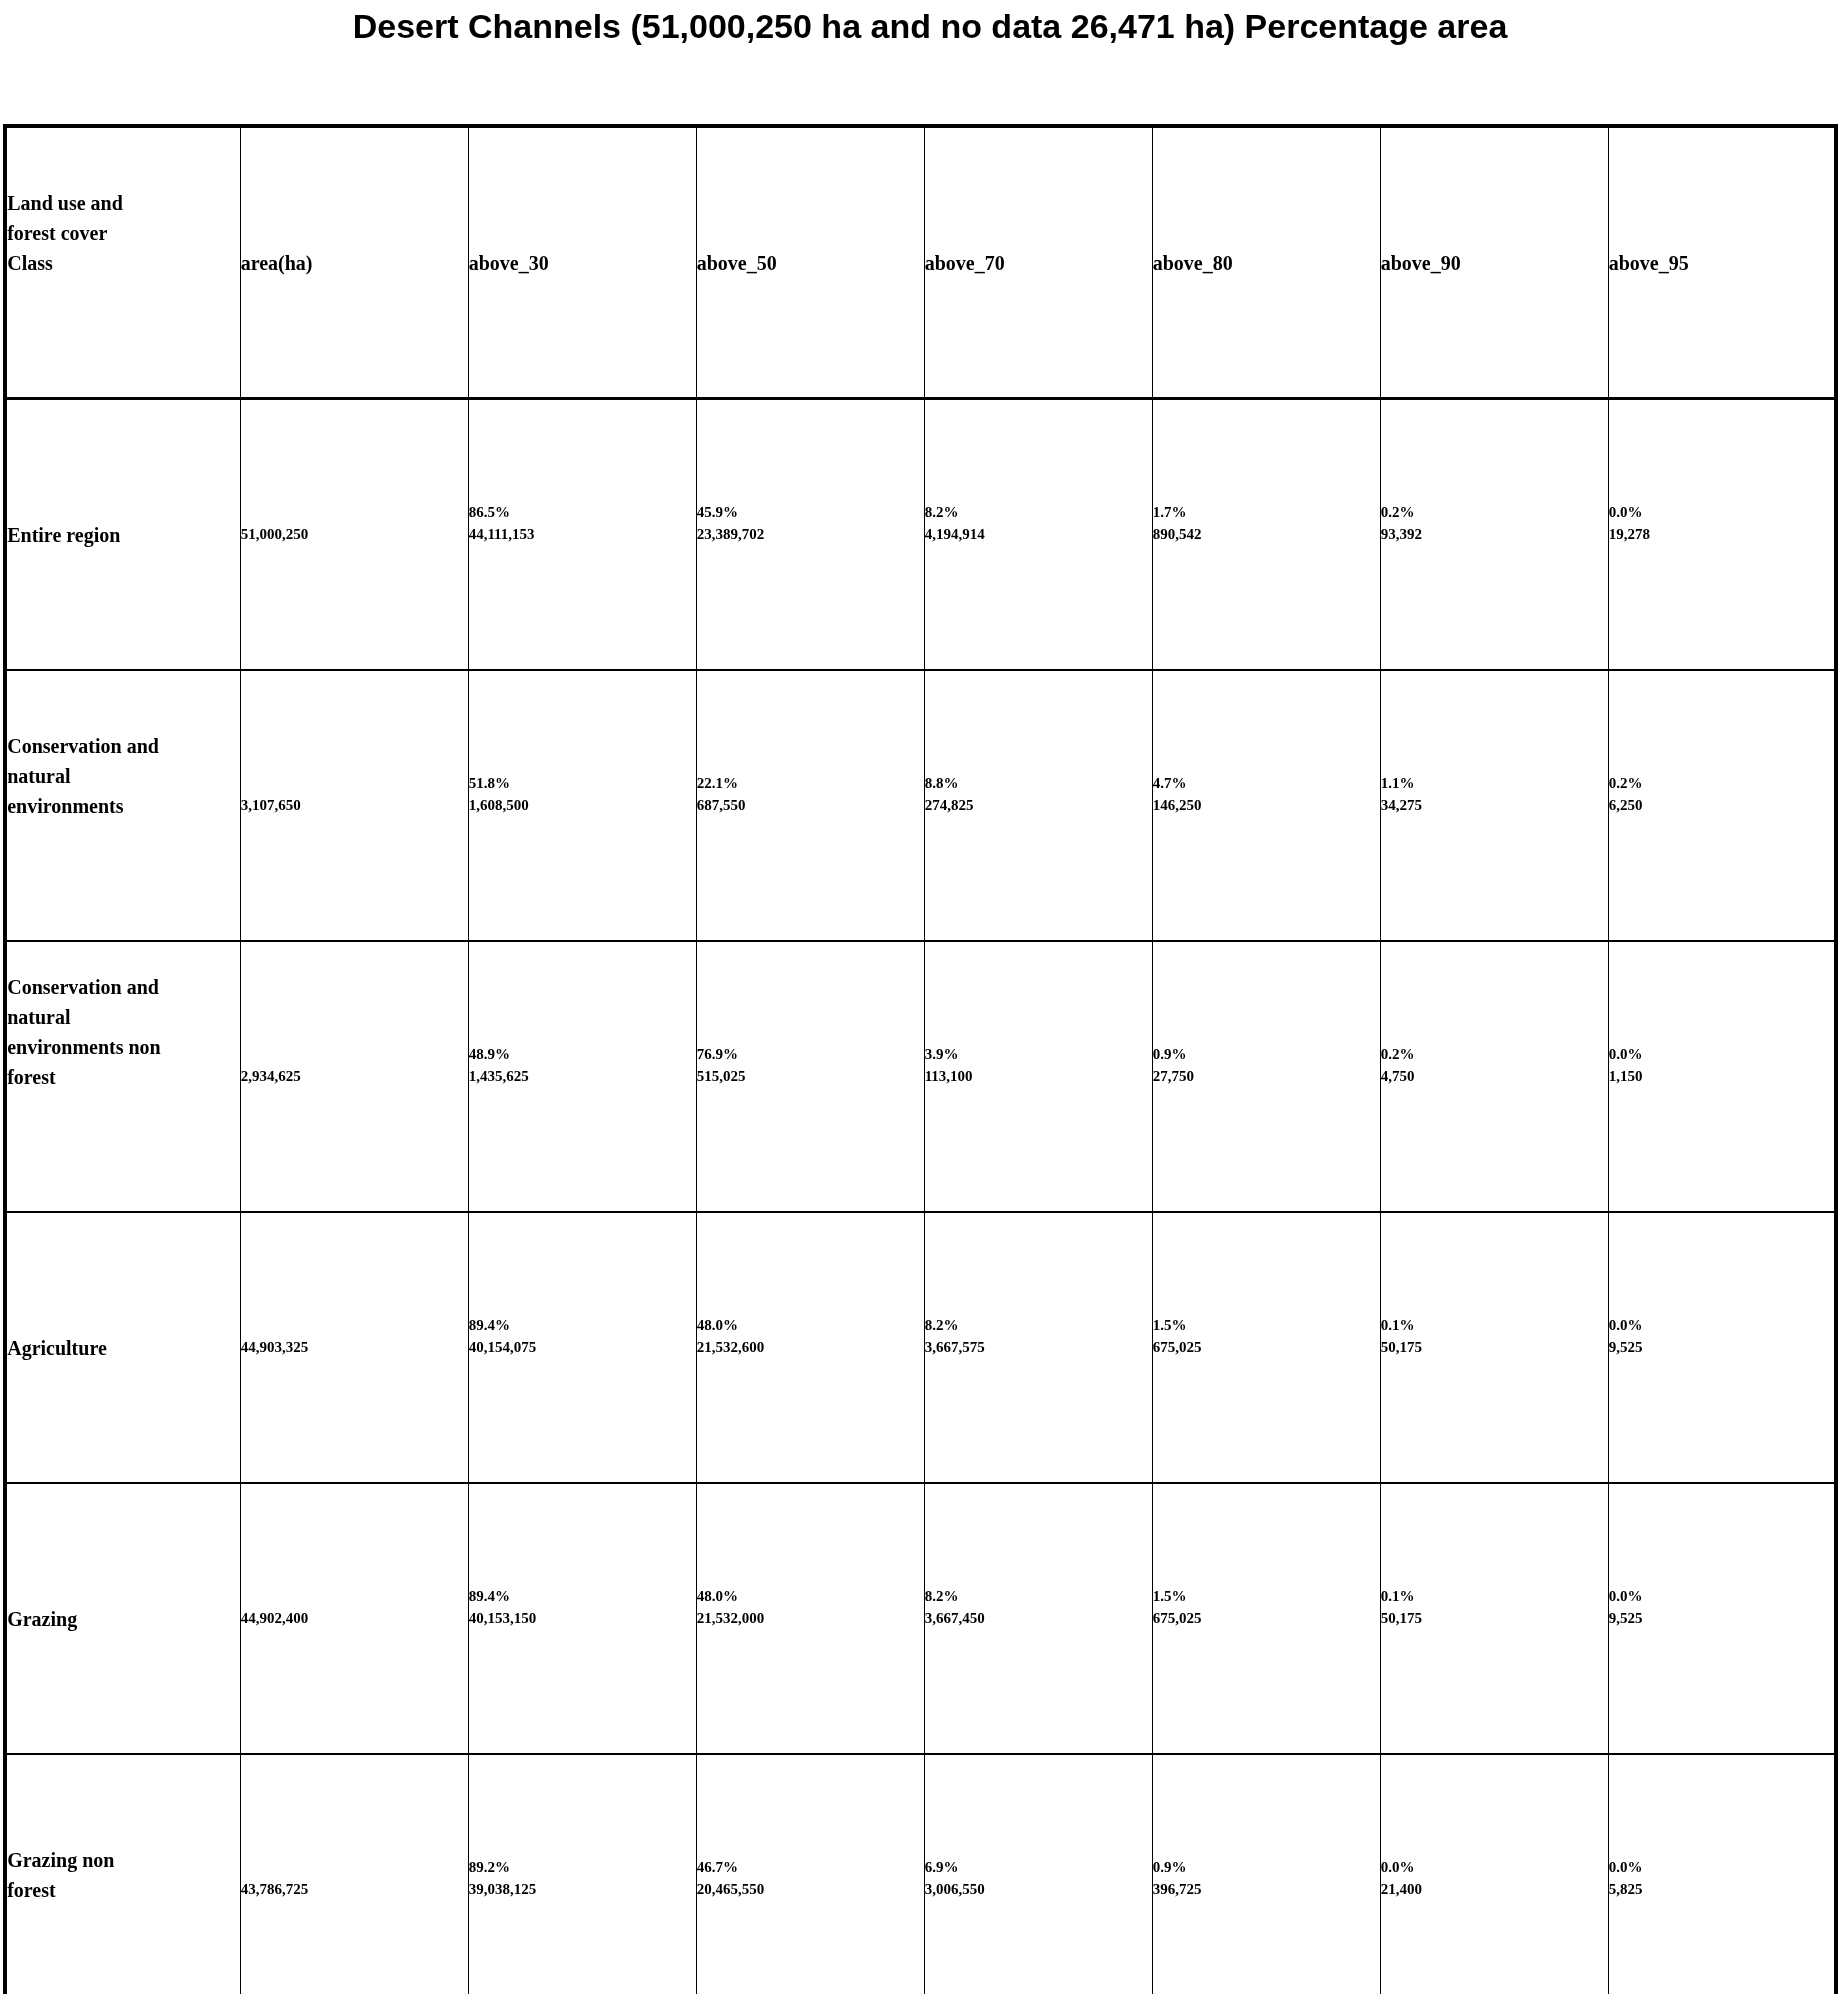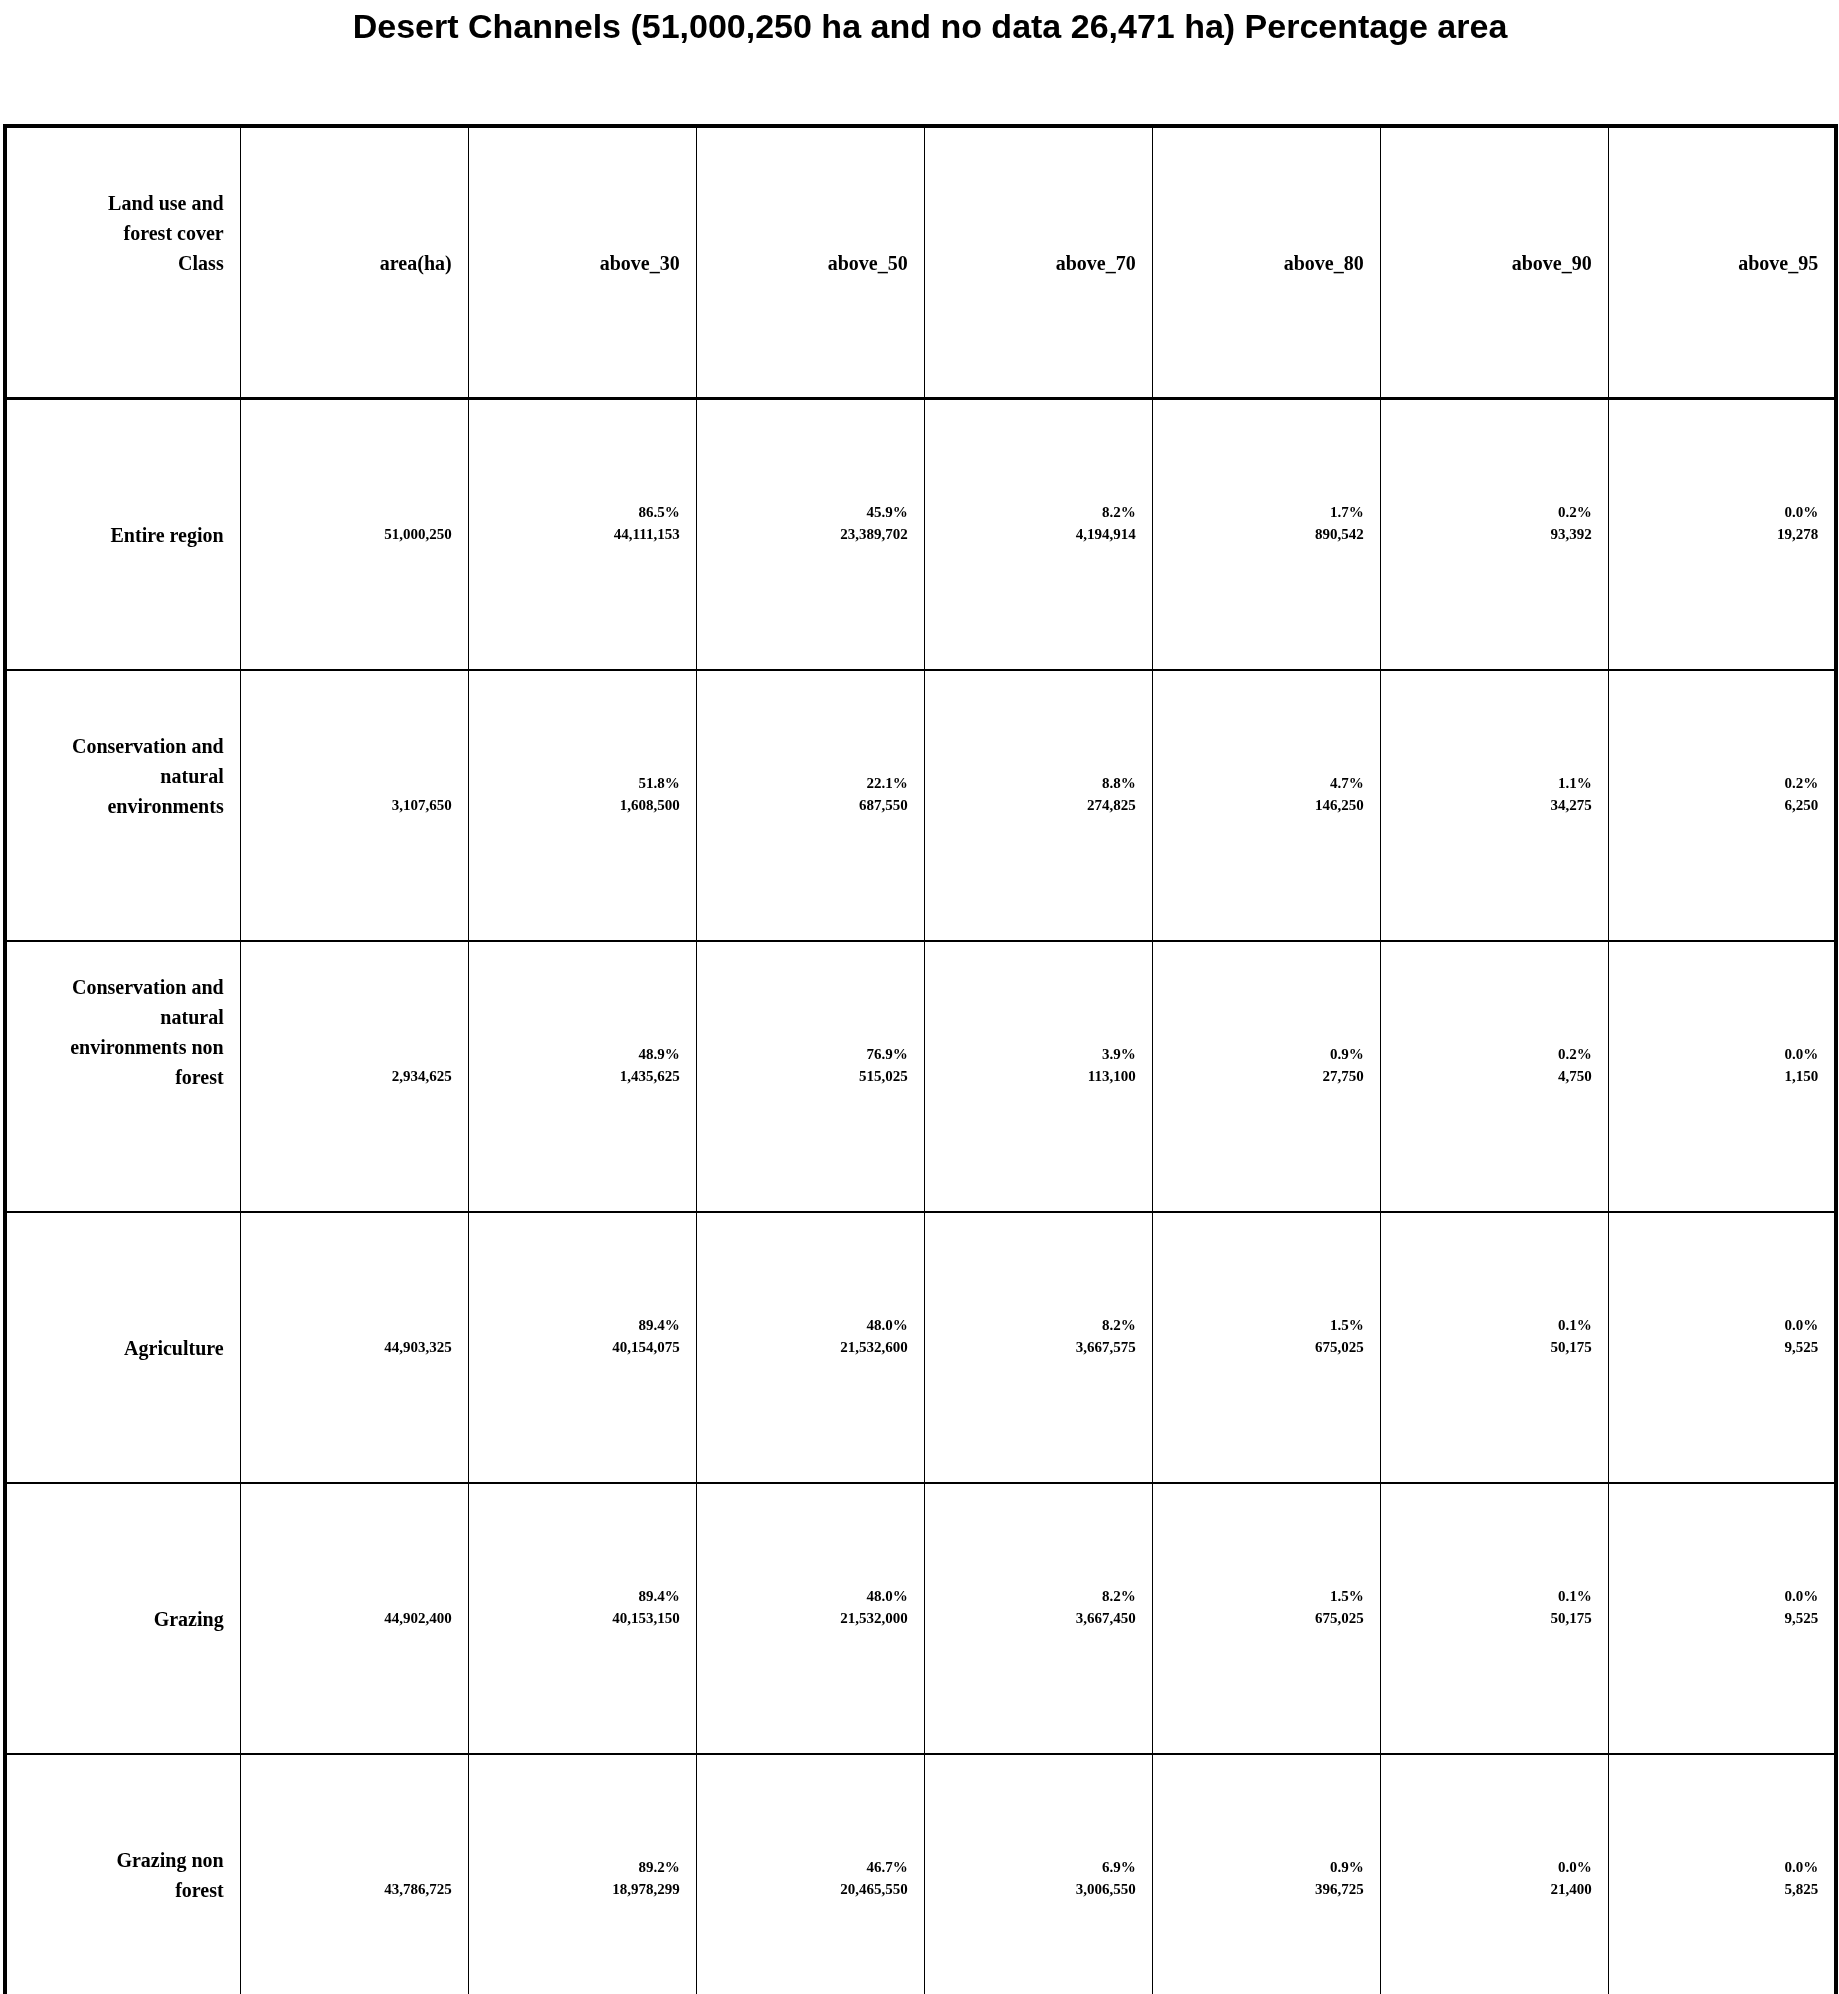--- a/index.html
+++ b/index.html
@@ -9,21 +9,21 @@
   .page-title{padding-top:5.6px;text-align:center;font-family:"Liberation Sans",sans-serif;
     font-weight:bold;font-size:34px;line-height:1.22;padding-left:21px;}
 
   
   table.main{border-collapse:collapse;table-layout:fixed;width:1833px;margin:77px 3.2px 0 3.2px;
     border:4px solid #000;}
   th,td{border:1.6px solid #000;border-top-width:2.4px;border-bottom-width:2.4px;
     position:relative;height:269px;padding:0;background:#fff;}
   thead th{border-bottom-width:3.2px;}
   .cellwrap{position:absolute;left:0;right:16px;bottom:calc(50% - 0.75em);
-    line-height:1.5;text-align:right;}
+    line-height:1.5;text-align:left;}
   th .cellwrap{font-weight:bold;font-size:20px;white-space:pre-line;}
   .cellwrap.num{font-size:15px;font-weight:bold;}
   .cellwrap.cls{font-weight:bold;font-size:20px;white-space:pre-line;}
   .cellwrap .pct,.cellwrap .ha{display:block;}
 </style>
 </head>
 <body>
 
 <div class="page-title">
   <div>Desert Channels (51,000,250 ha and no data 26,471 ha) Percentage area</div>
@@ -305,21 +305,21 @@
     <td>
           <div class="cellwrap cls">Grazing non
 forest</div>
         </td>
     <td>
           <div class="cellwrap num">43,786,725</div>
         </td>
     <td>
           <div class="cellwrap num">
             <span class="pct">89.2%</span>
-            <span class="ha">18,978,299</span>
+            <span class="ha">39,038,125</span>
           </div>
         </td>
     <td>
           <div class="cellwrap num">
             <span class="pct">46.7%</span>
             <span class="ha">20,465,550</span>
           </div>
         </td>
     <td>
           <div class="cellwrap num">

